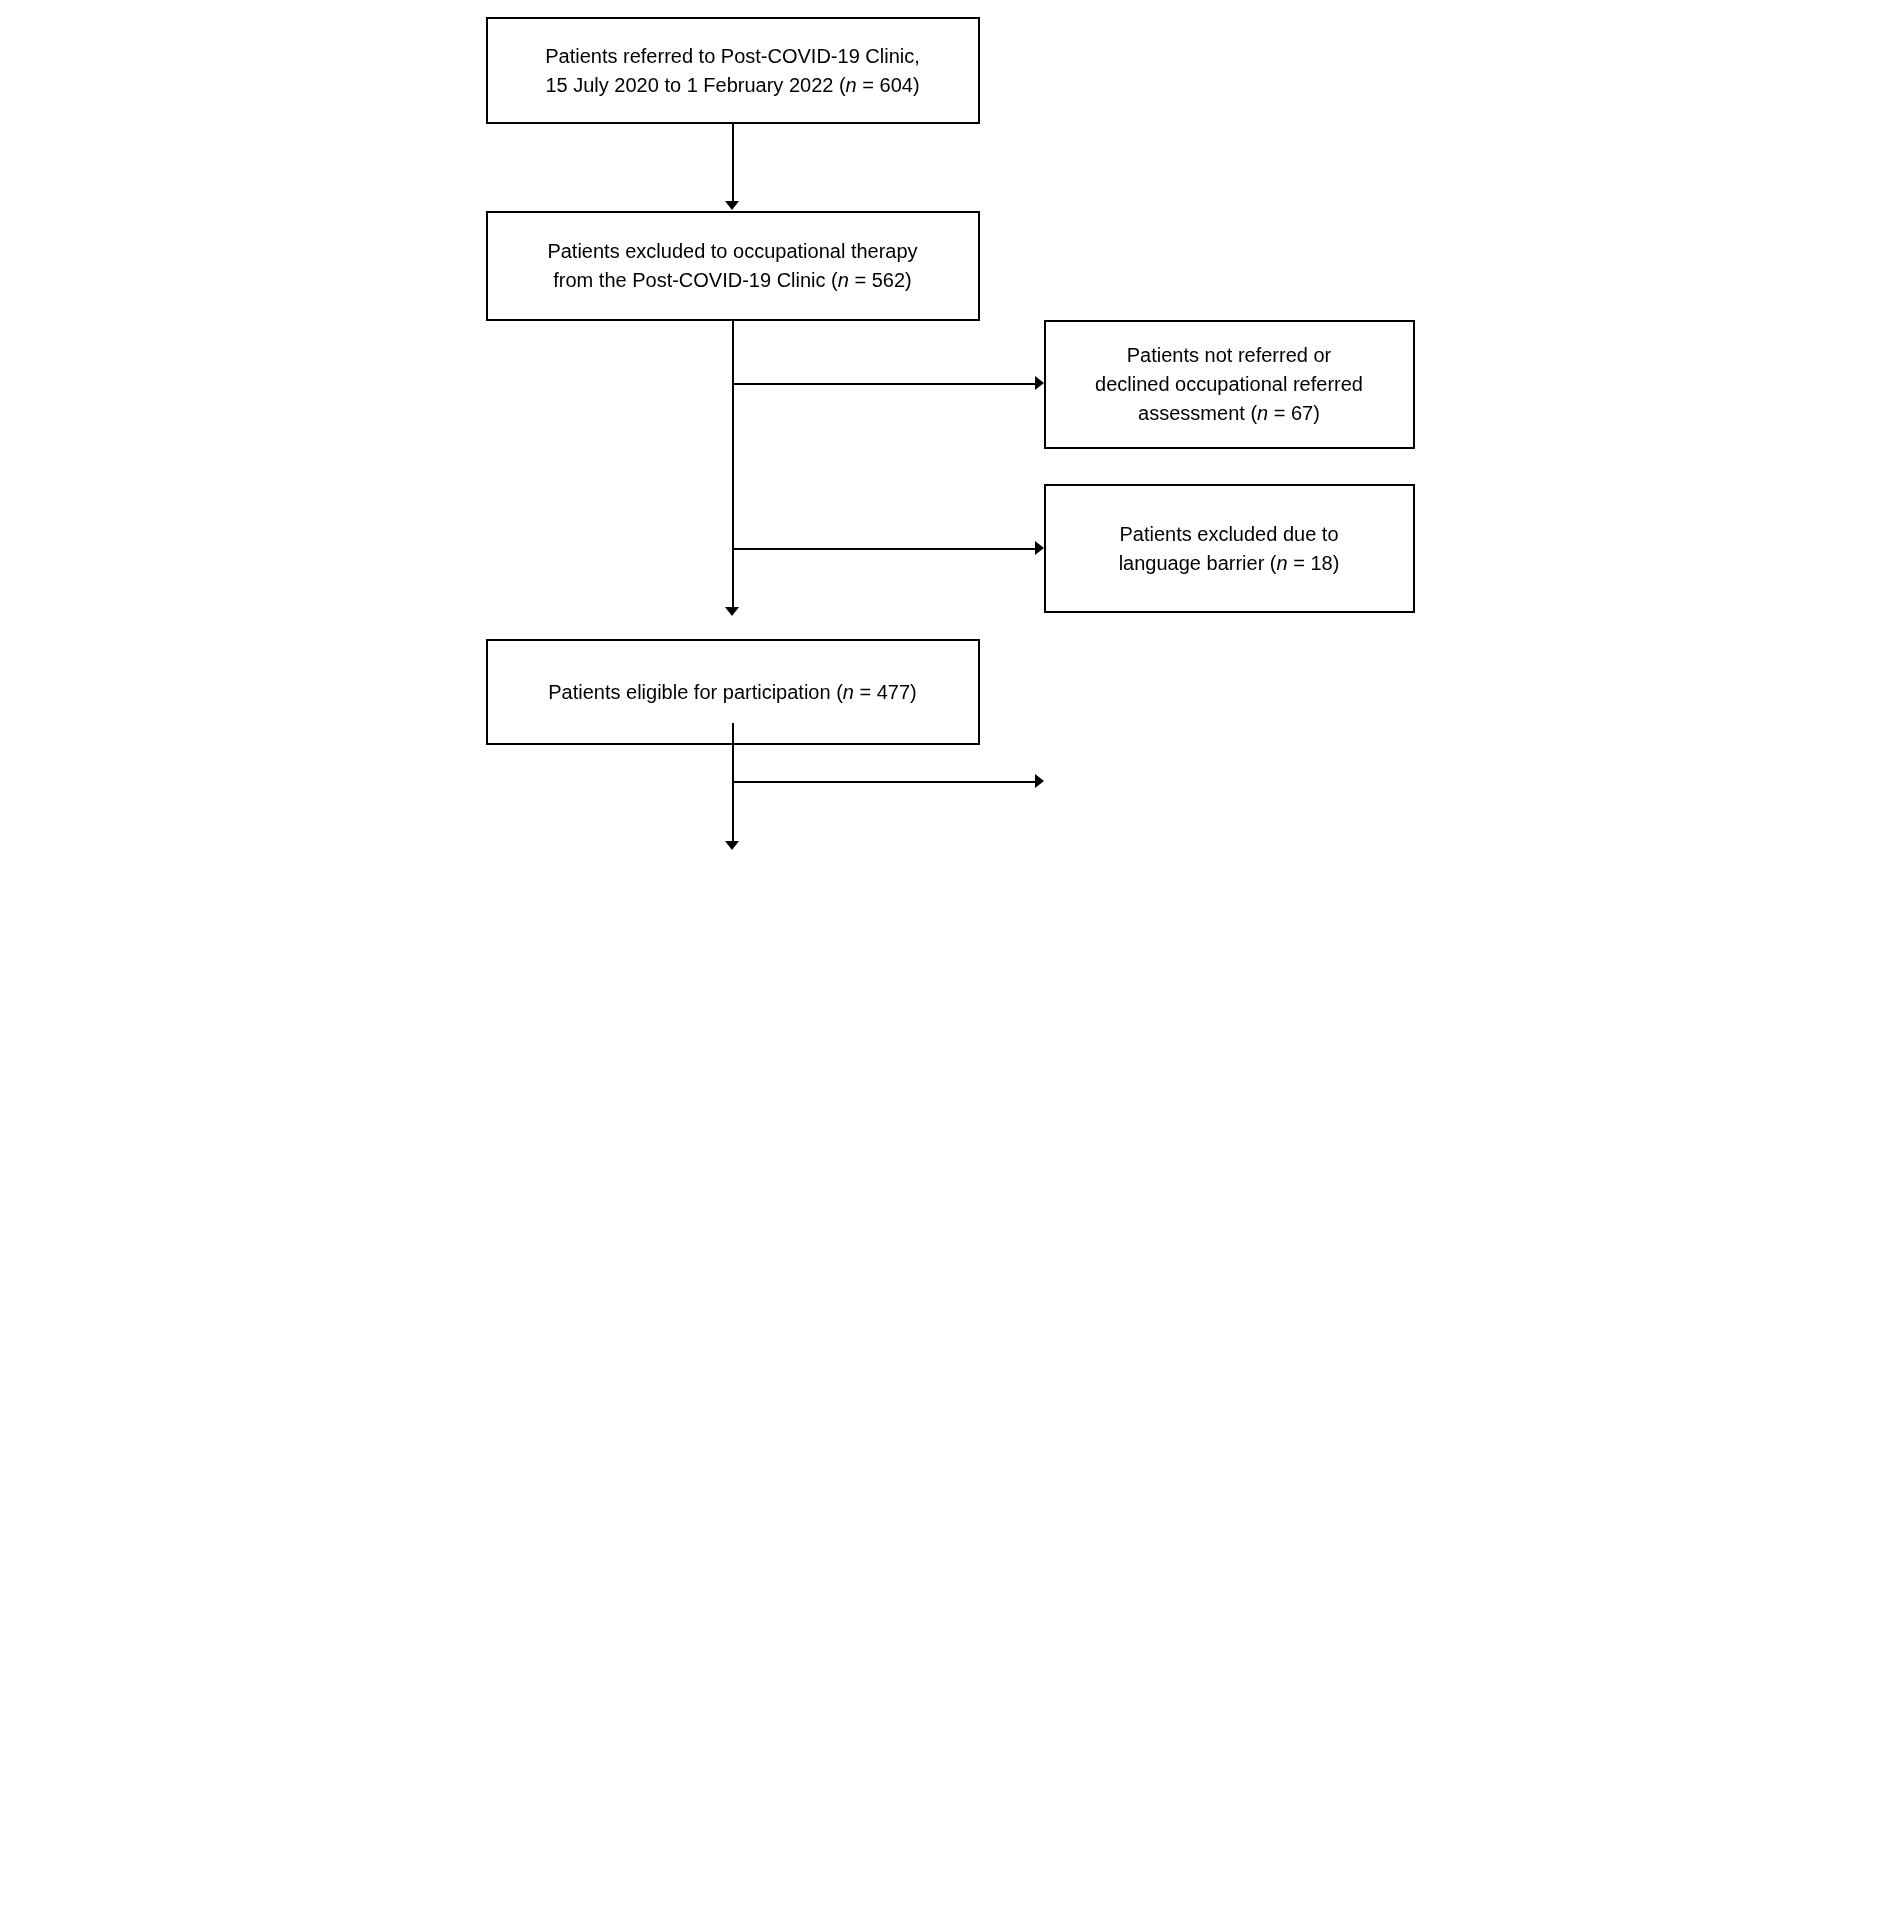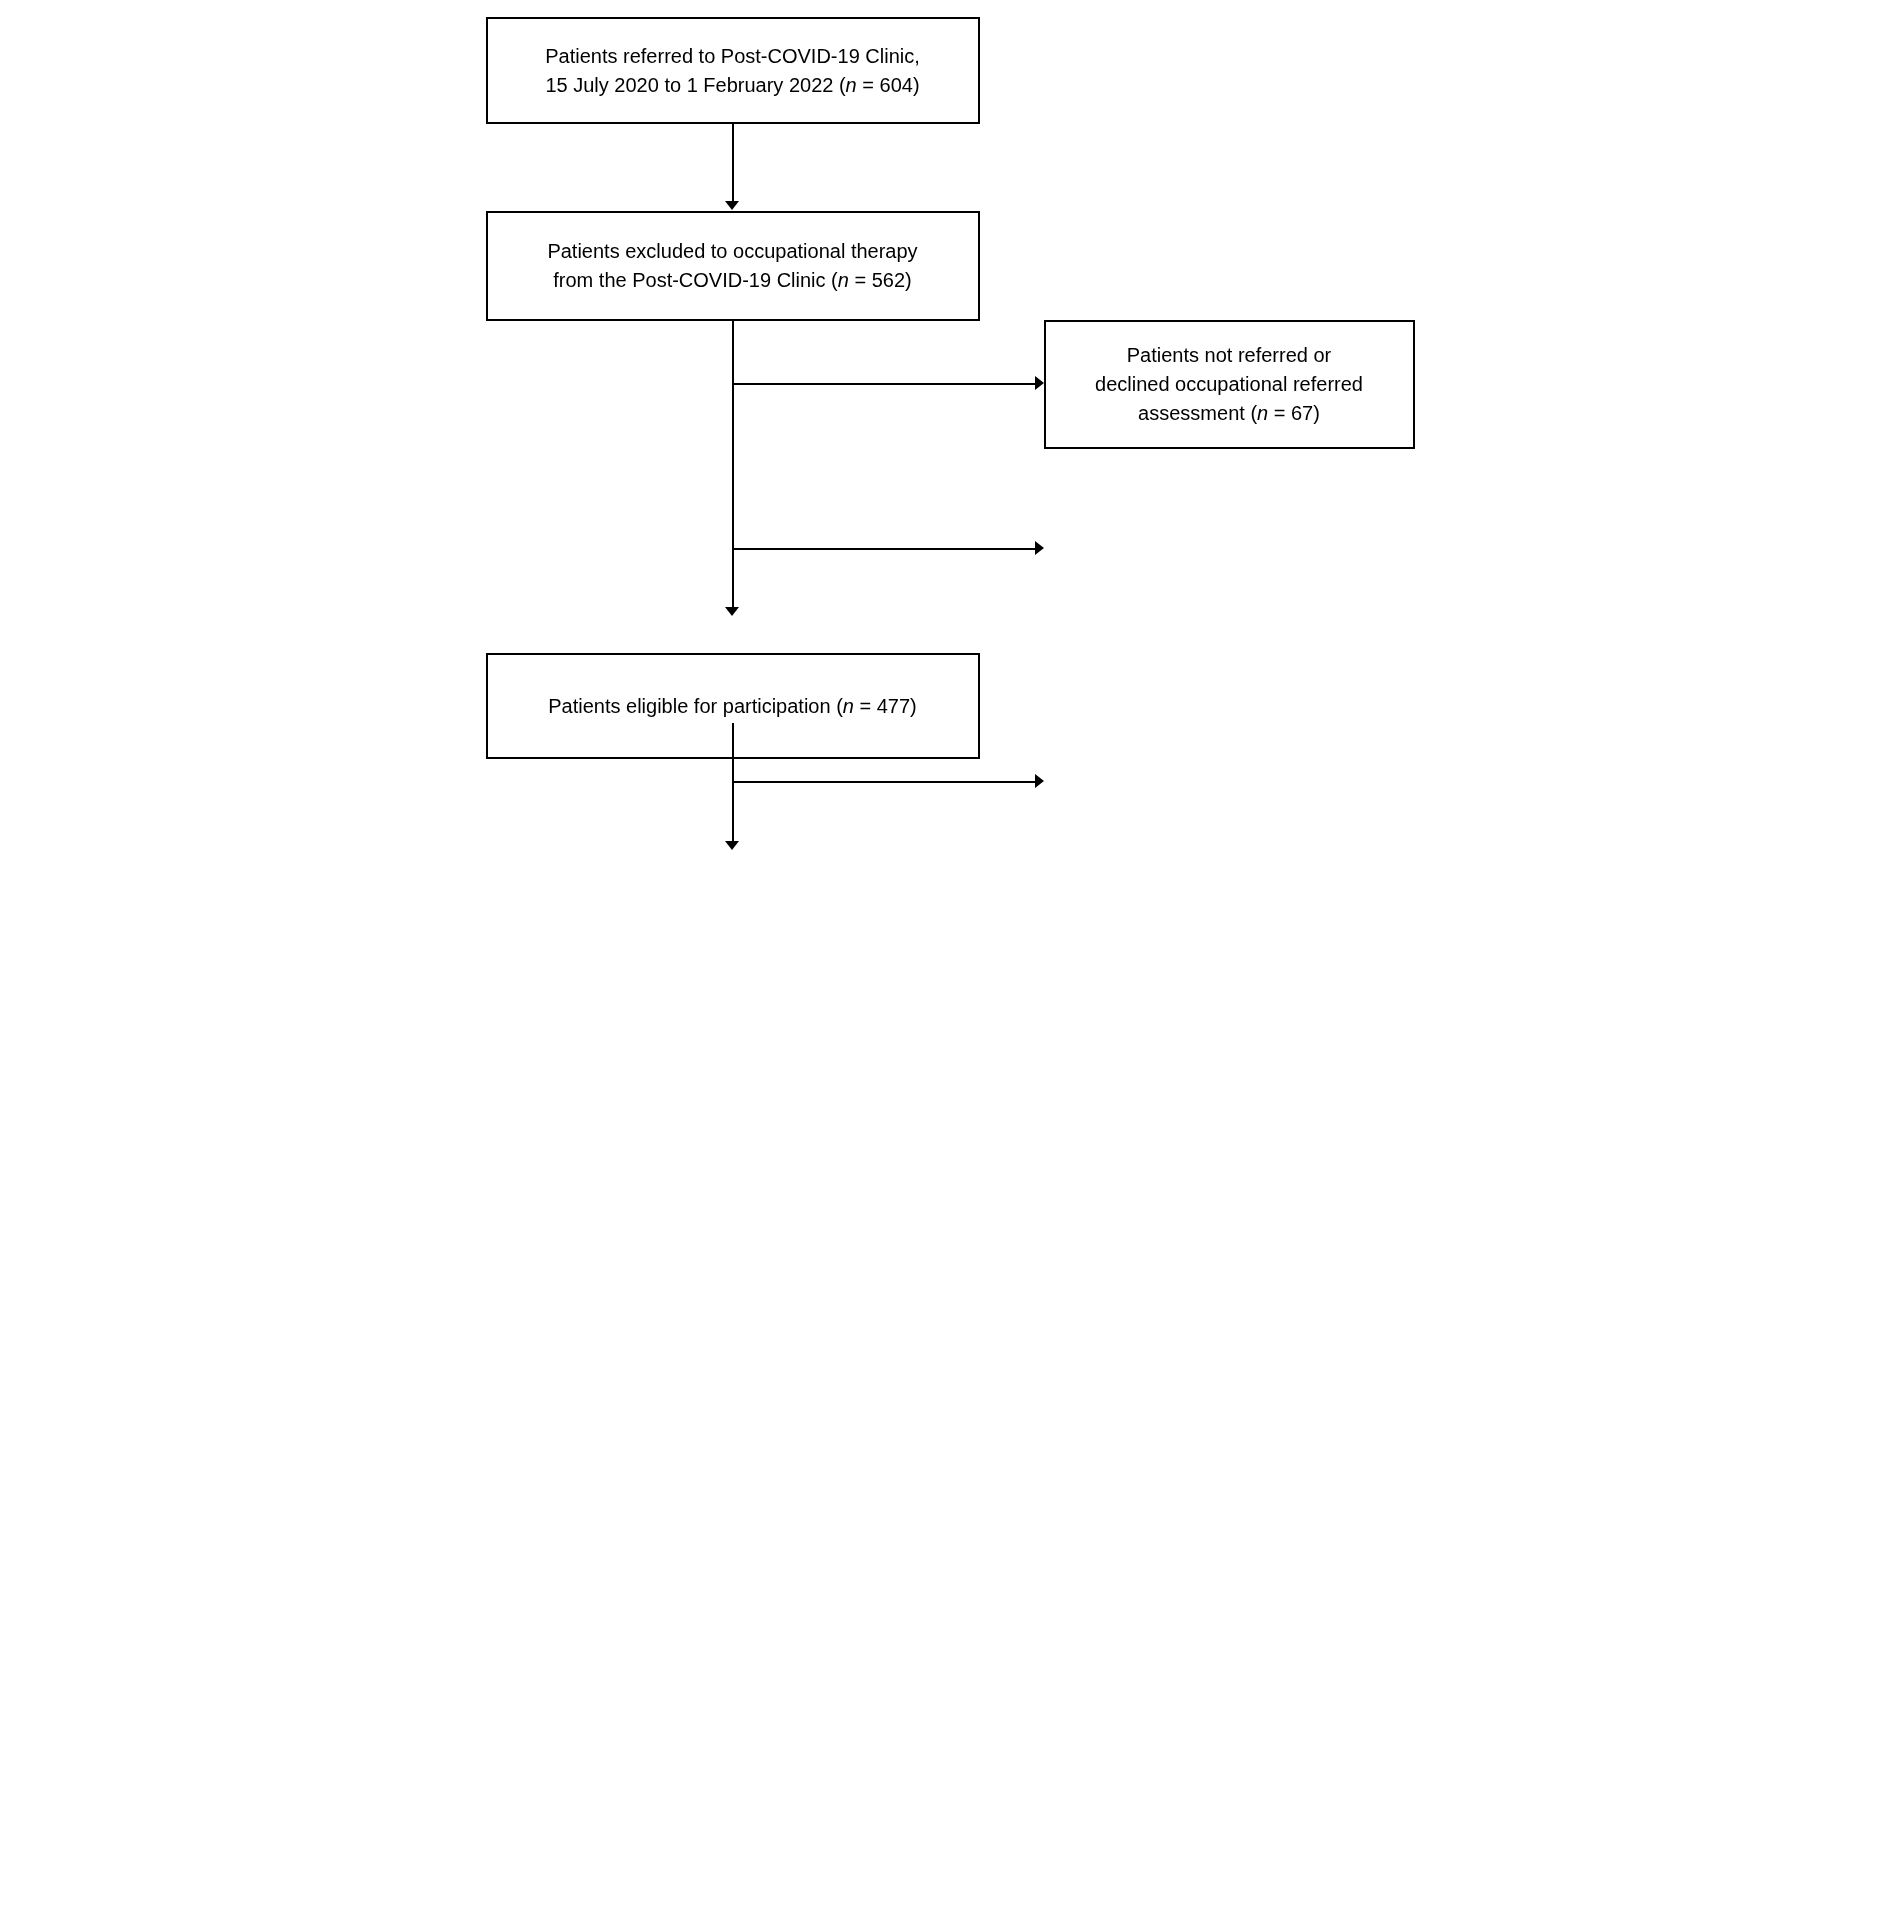--- a/index.html
+++ b/index.html
@@ -86,22 +86,28 @@
     <div class="box-text">
       <div class="line">Patients not referred or</div>
       <div class="line">declined occupational referred</div>
       <div class="line">assessment (<i>n</i> = 67)</div>
     </div>
   </div>
 
   <div class="hline" style="left:258px; top:540px; width:302px;"></div>
   <div class="arrow-right" style="left:560px; top:533px;"></div>
 
+  <div class="box" style="left:569px; top:476px; width:371px; height:129px;">
+    <div class="box-text">
+      <div class="line">Patients excluded due to</div>
+      <div class="line">language barrier (<i>n</i> = 18)</div>
+    </div>
+  </div>
 
-  <div class="box" style="left:11px; top:645px; width:494px; height:106px;">
+  <div class="box" style="left:11px; top:631px; width:494px; height:106px;">
     <div class="box-text">
       <div class="line">Patients eligible for participation (<i>n</i> = 477)</div>
     </div>
   </div>
 
   <div class="vline" style="left:257px; top:715px; height:118px;"></div>
   <div class="arrow-down" style="left:250px; top:833px;"></div>
 
   <div class="hline" style="left:258px; top:773px; width:302px;"></div>
   <div class="arrow-right" style="left:560px; top:766px;"></div>

